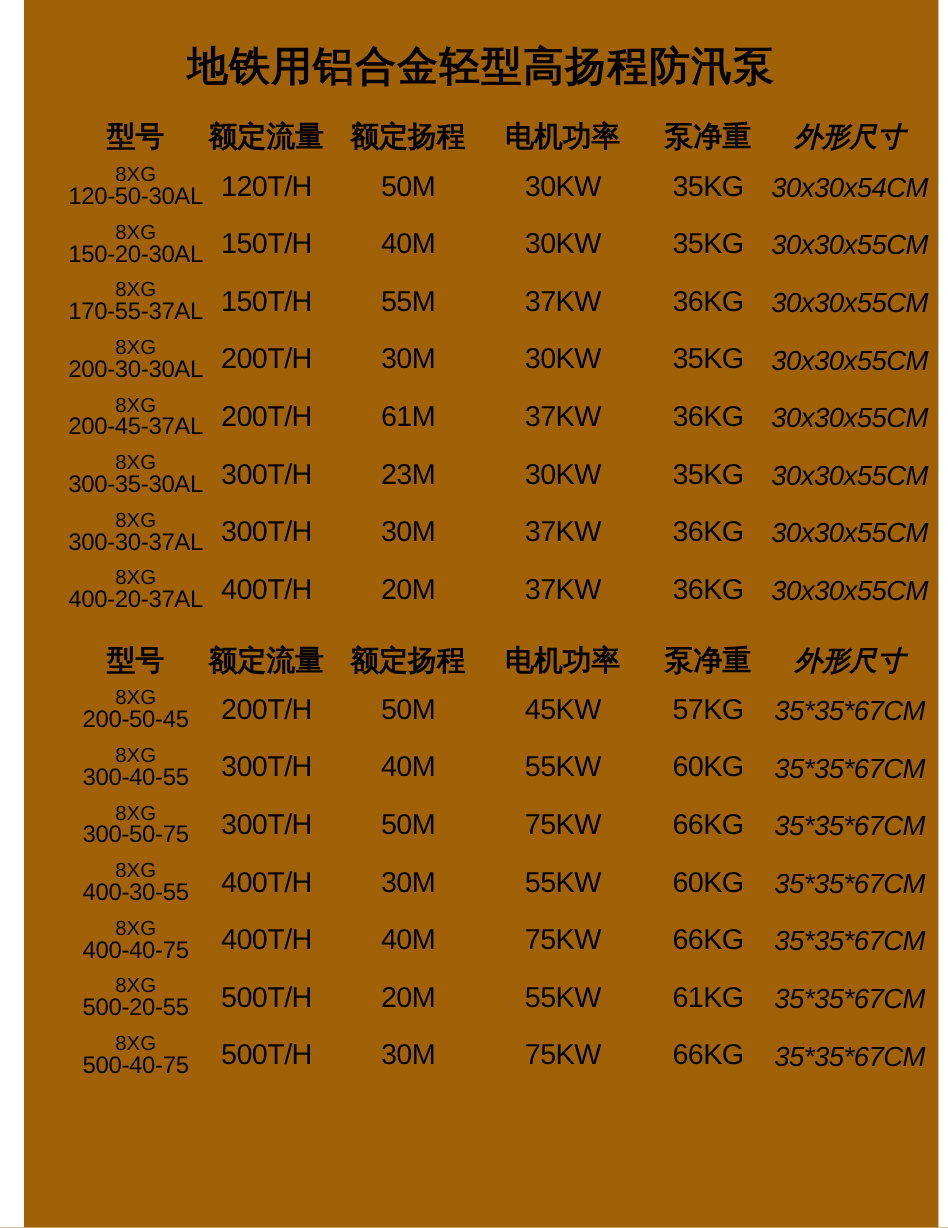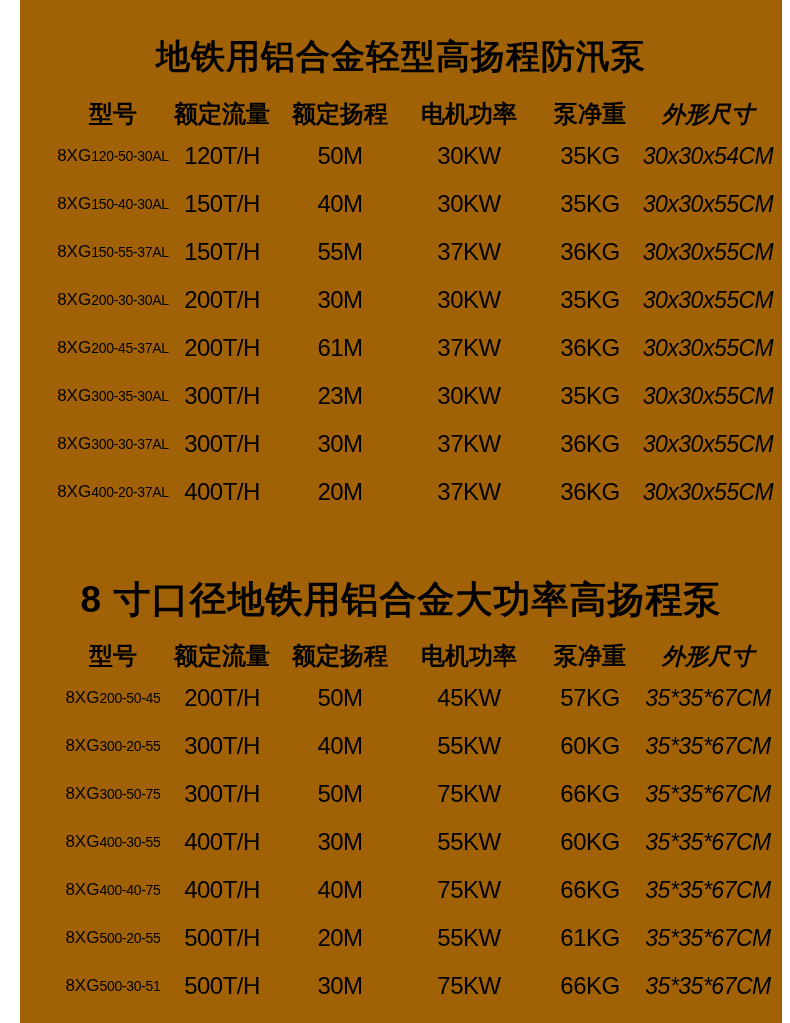--- a/index.html
+++ b/index.html
@@ -60,32 +60,32 @@
     justify-content: center;
     font-size: 24px;
     white-space: nowrap;
     letter-spacing: -0.5px;
   }
   
   .col-model { padding-left: 38px; }
   
   .col-size { padding-right: 40px; font-size: 23px; font-style: italic; }
   .model-cell {
-    flex-direction: row;
+    flex-direction: column;
     justify-content: center;
     line-height: 1.05;
     letter-spacing: 0;
   }
   .model-series {
     font-size: 17px;
     display: block;
     text-align: center;
   }
   .model-code {
-    font-size: 14px;
+    font-size: 20px;
     display: block;
     text-align: center;
     letter-spacing: -0.3px;
   }
 </style>
 </head>
 <body>
 
 <div class="page">
 
@@ -111,33 +111,33 @@
         <div class="cell">120T/H</div>
         <div class="cell">50M</div>
         <div class="cell">30KW</div>
         <div class="cell">35KG</div>
         <div class="cell col-size">30x30x54CM</div>
       </div>
 
       <div class="trow">
         <div class="cell col-model model-cell">
           <span class="model-series">8XG</span>
-          <span class="model-code">150-40-30AL</span>
+          <span class="model-code">150-20-30AL</span>
         </div>
         <div class="cell">150T/H</div>
         <div class="cell">40M</div>
         <div class="cell">30KW</div>
         <div class="cell">35KG</div>
         <div class="cell col-size">30x30x55CM</div>
       </div>
 
       <div class="trow">
         <div class="cell col-model model-cell">
           <span class="model-series">8XG</span>
-          <span class="model-code">150-55-37AL</span>
+          <span class="model-code">170-55-37AL</span>
         </div>
         <div class="cell">150T/H</div>
         <div class="cell">55M</div>
         <div class="cell">37KW</div>
         <div class="cell">36KG</div>
         <div class="cell col-size">30x30x55CM</div>
       </div>
 
       <div class="trow">
         <div class="cell col-model model-cell">
@@ -195,21 +195,20 @@
         <div class="cell">400T/H</div>
         <div class="cell">20M</div>
         <div class="cell">37KW</div>
         <div class="cell">36KG</div>
         <div class="cell col-size">30x30x55CM</div>
       </div>
     </div>
   </section>
 
   <section>
-    <h1 class="section-title title-2">8 寸口径地铁用铝合金大功率高扬程泵</h1>
 
     <div class="spec-table table-2">
 
       <div class="trow">
         <div class="hcell col-model">型号</div>
         <div class="hcell">额定流量</div>
         <div class="hcell">额定扬程</div>
         <div class="hcell">电机功率</div>
         <div class="hcell">泵净重</div>
         <div class="hcell col-size">外形尺寸</div>
@@ -223,21 +222,21 @@
         <div class="cell">200T/H</div>
         <div class="cell">50M</div>
         <div class="cell">45KW</div>
         <div class="cell">57KG</div>
         <div class="cell col-size">35*35*67CM</div>
       </div>
 
       <div class="trow">
         <div class="cell col-model model-cell">
           <span class="model-series">8XG</span>
-          <span class="model-code">300-20-55</span>
+          <span class="model-code">300-40-55</span>
         </div>
         <div class="cell">300T/H</div>
         <div class="cell">40M</div>
         <div class="cell">55KW</div>
         <div class="cell">60KG</div>
         <div class="cell col-size">35*35*67CM</div>
       </div>
 
       <div class="trow">
         <div class="cell col-model model-cell">
@@ -283,21 +282,21 @@
         <div class="cell">500T/H</div>
         <div class="cell">20M</div>
         <div class="cell">55KW</div>
         <div class="cell">61KG</div>
         <div class="cell col-size">35*35*67CM</div>
       </div>
 
       <div class="trow">
         <div class="cell col-model model-cell">
           <span class="model-series">8XG</span>
-          <span class="model-code">500-30-51</span>
+          <span class="model-code">500-40-75</span>
         </div>
         <div class="cell">500T/H</div>
         <div class="cell">30M</div>
         <div class="cell">75KW</div>
         <div class="cell">66KG</div>
         <div class="cell col-size">35*35*67CM</div>
       </div>
     </div>
   </section>
 

